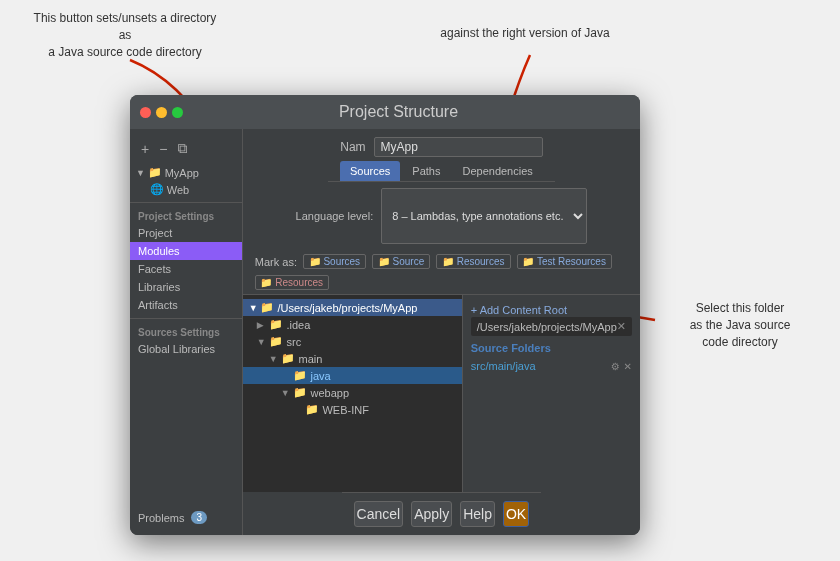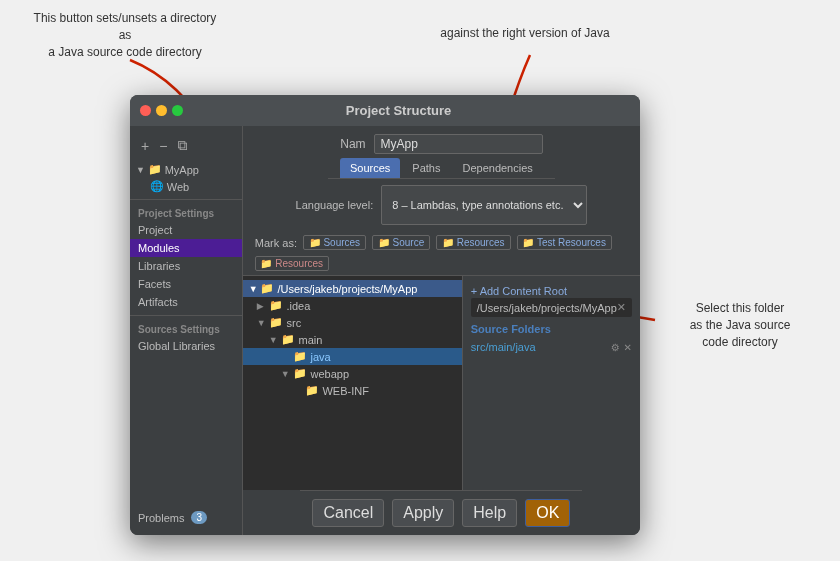--- a/index.html
+++ b/index.html
@@ -57,22 +57,22 @@
       height: 11px;
       border-radius: 50%;
     }
 
     .tl-red { background: #ff5f56; }
     .tl-yellow { background: #ffbd2e; }
     .tl-green { background: #27c93f; }
 
     .dialog-title {
       color: #ccc;
-      font-size: 13px;
-      font-weight: bold;
+      font-size: 16px;
+      font-weight: normal;
       margin-left: 27px;
     }
 
     .dialog-body {
       display: flex;
       flex: 1;
       overflow: hidden;
     }
 
     
@@ -109,21 +109,21 @@
       padding: 3px 8px;
       color: #bbb;
       font-size: 11px;
       cursor: pointer;
       display: flex;
       align-items: center;
       gap: 3px;
     }
 
     .sidebar-tree-item.selected {
-      background: #4c1d95;
+      background: #8b5cf6;
       color: #fff;
     }
 
     .sidebar-section-header {
       padding: 4px 8px 2px;
       color: #888;
       font-size: 10px;
       text-transform: none;
       font-weight: bold;
     }
@@ -206,21 +206,21 @@
       color: #bbb;
       font-size: 11px;
       white-space: nowrap;
     }
 
     .lang-select {
       flex: 1;
       background: #45484a;
       border: 1px solid #666;
       color: #ddd;
-      padding: 12px 6px;
+      padding: 20px 6px;
       font-size: 11px;
       cursor: pointer;
       border-radius: 2px;
     }
 
     .mark-as-row {
       display: flex;
       align-items: center;
       padding: 4px 12px;
       gap: 6px;
@@ -355,22 +355,22 @@
     .dialog-footer {
       display: flex;
       justify-content: flex-end;
       padding: 8px 12px;
       gap: 8px;
       border-top: 1px solid #555;
       background: #3c3f41;
     }
 
     .footer-btn {
-      padding: 4px 10px;
-      font-size: 16px;
+      padding: 4px 2px;
+      font-size: 14px;
       border-radius: 3px;
       cursor: pointer;
       border: 1px solid #666;
       color: #ddd;
       background: #4a4d50;
     }
 
     .footer-btn-primary {
       background: #a16207;
       border-color: #3d5e9e;
@@ -456,24 +456,24 @@
 
       <div class="sidebar-section-header">Project Settings</div>
       <div class="sidebar-item-group">
         <div class="sidebar-tree-item">
           <span>Project</span>
         </div>
         <div class="sidebar-tree-item selected">
           <span>Modules</span>
         </div>
         <div class="sidebar-tree-item">
+          <span>Facets</span>
+        </div>
+        <div class="sidebar-tree-item">
           <span>Libraries</span>
-        </div>
-        <div class="sidebar-tree-item">
-          <span>Facets</span>
         </div>
         <div class="sidebar-tree-item">
           <span>Artifacts</span>
         </div>
       </div>
 
       <div class="sidebar-divider"></div>
 
       <div class="sidebar-section-header">Sources Settings</div>
       <div class="sidebar-item-group">

